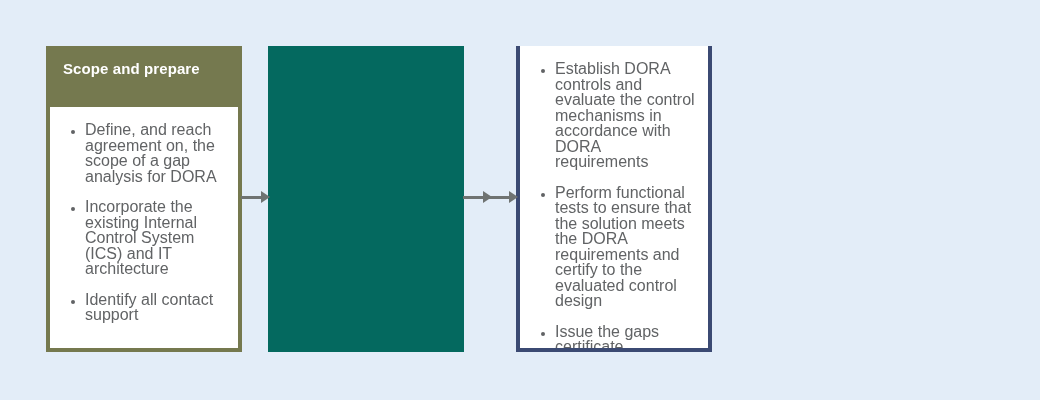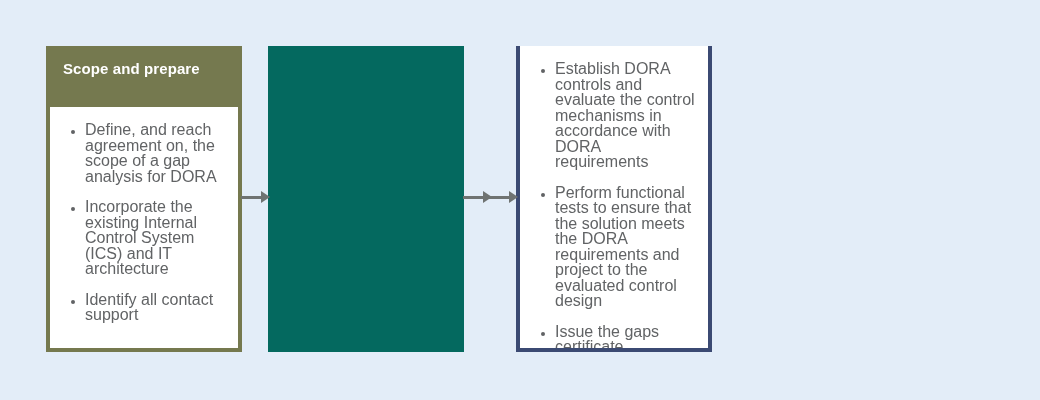--- a/index.html
+++ b/index.html
@@ -119,20 +119,20 @@
 
 
     <div class="arrow-gap">
       <div class="arrow"></div>
     </div>
 
     <div class="step" style="--step-color: #3b4a73;">
       <div class="step-body">
         <ul class="bullets">
           <li>Establish DORA controls and evaluate the control mechanisms in accordance with DORA requirements</li>
-          <li>Perform functional tests to ensure that the solution meets the DORA requirements and project to the evaluated control design</li>
+          <li>Perform functional tests to ensure that the solution meets the DORA requirements and certify to the evaluated control design</li>
           <li>Issue the gaps certificate</li>
         </ul>
       </div>
     </div>
 
   </div>
 </div>
 
 </body></html>

